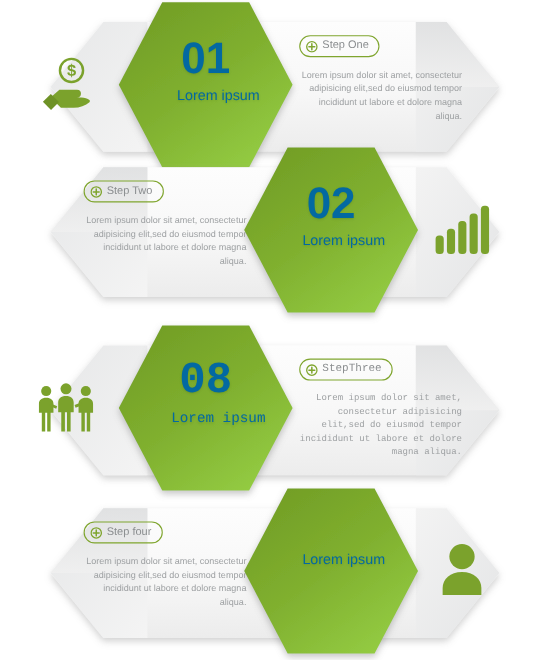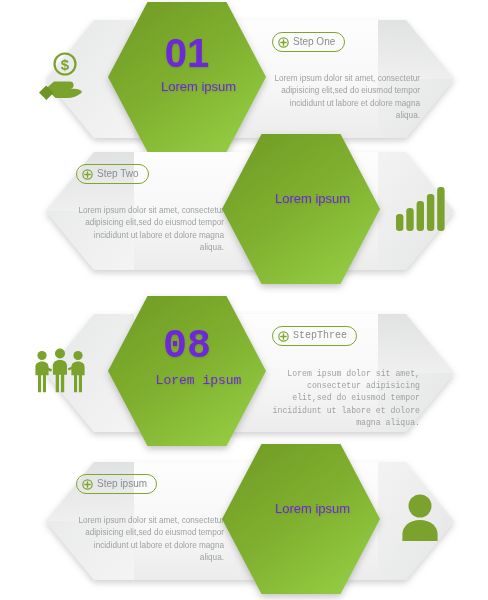--- a/index.html
+++ b/index.html
@@ -71,21 +71,21 @@
   .hex-text {
     position: absolute;
     left: 0;
     top: 0;
     width: 158px;
     height: 124px;
     display: flex;
     flex-direction: column;
     align-items: center;
     justify-content: center;
-    color: #6d28d9;
+    color: #0369a1;
     pointer-events: none;
   }
   .hex-num {
     font-size: 40px;
     font-weight: bold;
     line-height: 1;
     letter-spacing: 0px;
     text-shadow: 0 1px 2px rgba(60,90,20,0.25);
   }
   .hex-label {
@@ -124,21 +124,21 @@
     display: block;
   }
   .step-label {
     font-size: 10px;
     color: #8a8d8f;
     line-height: 1;
     white-space: nowrap;
   }
 
   .paragraph {
-    margin-top: 21px;
+    margin-top: 10px;
     font-size: 8.2px;
     line-height: 1.52;
     color: #9ea1a3;
     text-align: right;
     width: 148px;
   }
 
   
   .side-icon {
     position: absolute;
@@ -264,20 +264,21 @@
         <rect x="34.9" y="14" width="7.4" height="37" rx="3.2" fill="#7ba22c"></rect>
         <rect x="45.2" y="7" width="7.4" height="44" rx="3.2" fill="#7ba22c"></rect>
       </svg>
     </div>
 
     <div class="hex-wrap hex-right">
       <svg class="hex-svg" viewBox="0 0 158 150">
         <polygon points="39.5,0 118.5,0 158,75 118.5,150 39.5,150 0,75" fill="url(#hexGrad)" filter="url(#hexShadow)"></polygon>
       </svg>
       <div class="hex-text">
+        <div class="hex-num">02</div>
         <div class="hex-label">Lorem ipsum</div>
       </div>
     </div>
   </div>
 
   <div class="row row-3">
 
     <div class="banner-wrap">
       <svg class="banner-svg" viewBox="0 0 476 118">
         <g filter="url(#softShadow)">
@@ -338,21 +339,21 @@
         </g>
       </svg>
     </div>
 
     <div class="content content-left">
       <div class="step-badge">
         <svg class="plus-icon" viewBox="0 0 12 12">
           <circle cx="6" cy="6" r="5.1" fill="none" stroke="#7fa52e" stroke-width="1.3"></circle>
           <path d="M6 3.1 V8.9 M3.1 6 H8.9" stroke="#7fa52e" stroke-width="1.5" stroke-linecap="round"></path>
         </svg>
-        <span class="step-label">Step ipsum</span>
+        <span class="step-label">Step four</span>
       </div>
       <div class="paragraph">Lorem ipsum dolor sit amet, consectetur adipisicing elit,sed do eiusmod tempor incididunt ut labore et dolore magna aliqua.</div>
     </div>
 
     <div class="side-icon icon-far-right">
       <svg viewBox="0 0 56 56">
         <circle cx="28" cy="16" r="11.5" fill="#7ba22c"></circle>
         <path d="M28 30 c-10.8 0 -17.6 6.4 -17.6 14.6 V51 h35.2 v-6.4 C45.6 36.4 38.8 30 28 30 z" fill="#7ba22c"></path>
       </svg>
     </div>

